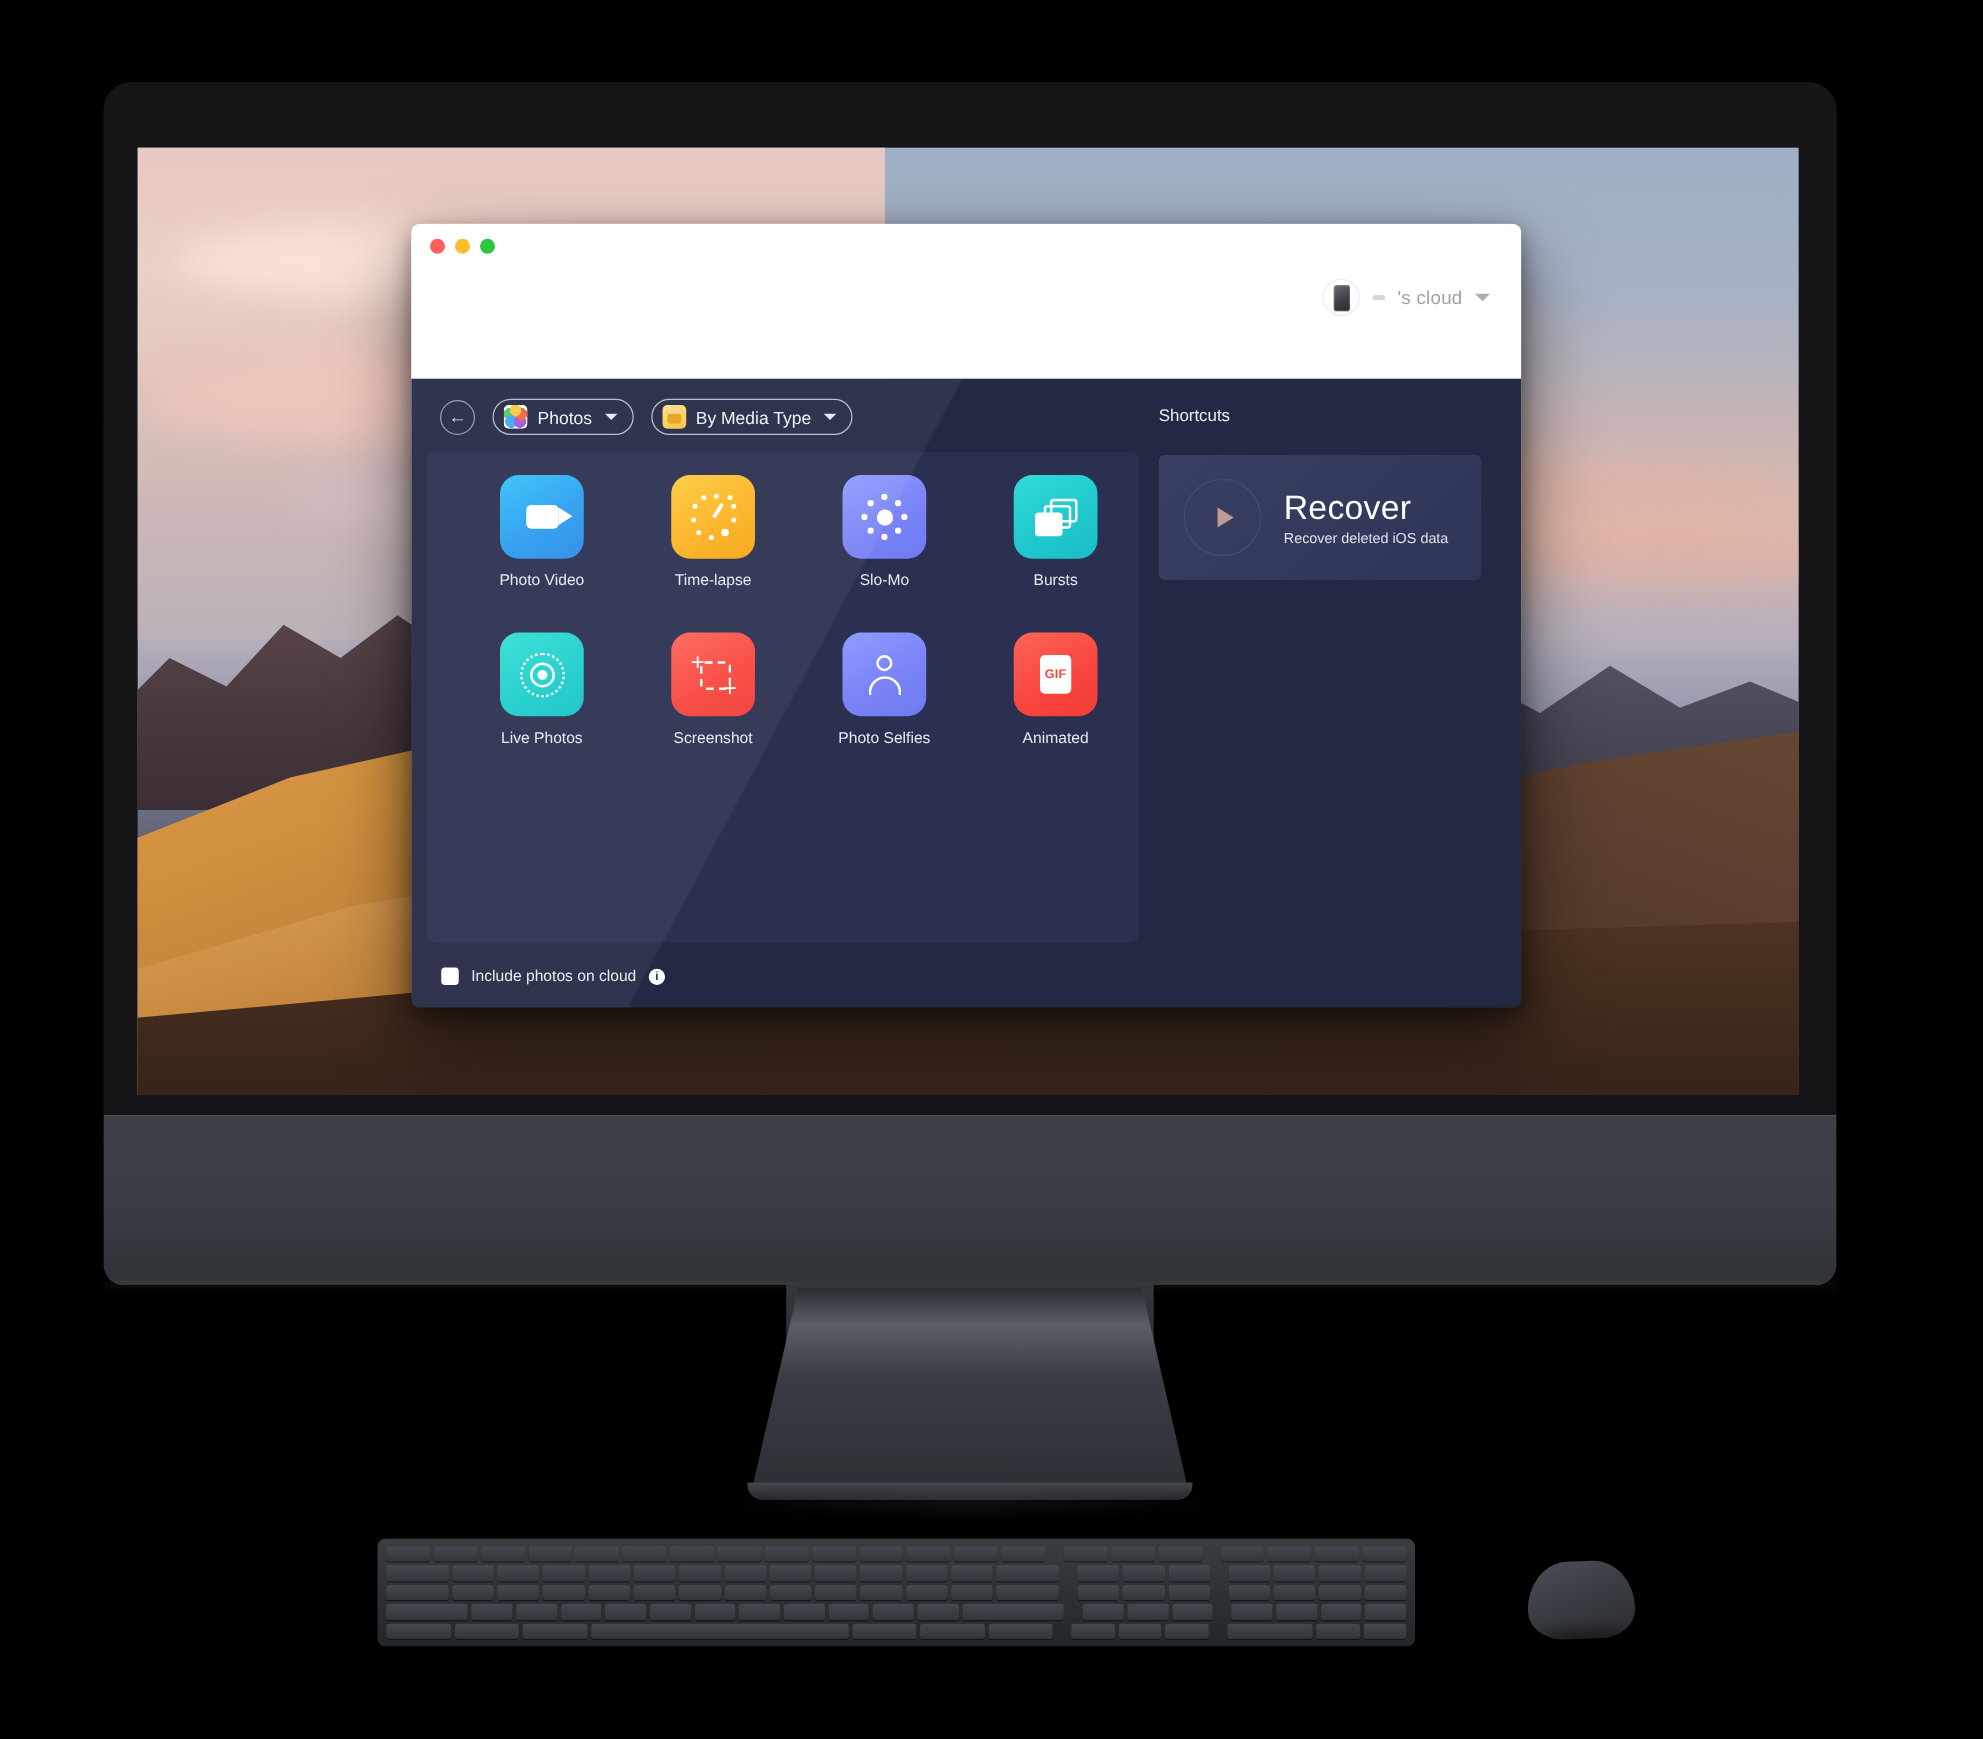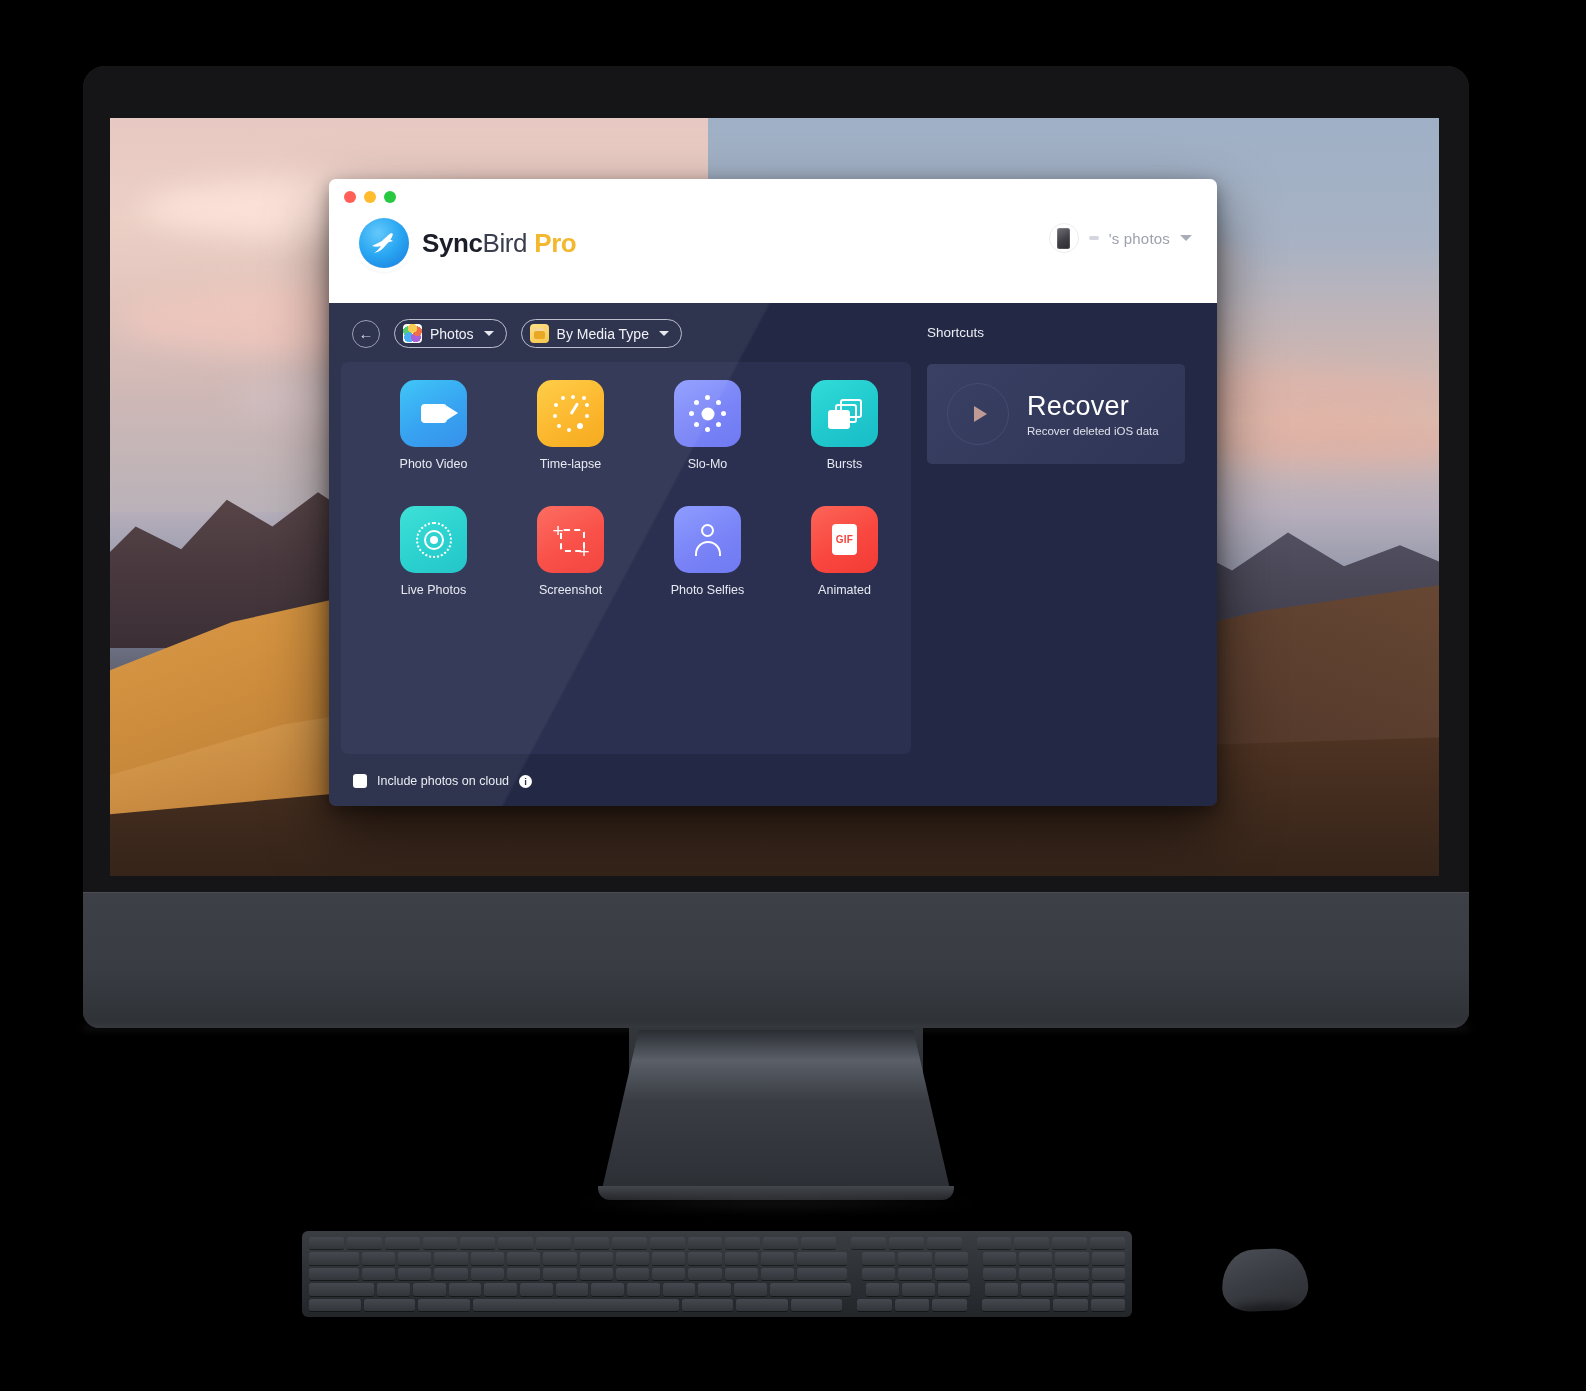--- a/index.html
+++ b/index.html
@@ -380,38 +380,27 @@
 
     <div class="app">
 
       <div class="app-titlebar">
         <div class="traffic">
           <span class="dot d-red"></span>
           <span class="dot d-yellow"></span>
           <span class="dot d-green"></span>
         </div>
 
-        <div class="brand">
-          <span class="brand-logo">
-            <svg width="30" height="26" viewBox="0 0 30 26" aria-hidden="true">
-              <path d="M22 3 C19 5 16 8 13 11 C10 13 6 14 3 16 C6 17 9 17 12 16 C10 19 8 21 5 23 C10 22 14 19 17 15 C20 12 23 8 24 4 Z" fill="#ffffff"></path>
-              <path d="M14 10 C17 9 21 9 24 11 C21 12 17 13 14 12 Z" fill="#ffffff"></path>
-            </svg>
-          </span>
-          <span class="brand-text">
-            <span class="brand-sync">Sync</span><span class="brand-bird">Bird</span><span class="brand-pro">Pro</span>
-          </span>
-        </div>
 
         <div class="device">
           <span class="device-thumb">
             <span class="phone-shape"></span>
           </span>
           <span class="device-blur"></span>
-          <span class="device-name">'s photos</span>
+          <span class="device-name">'s cloud</span>
           <span class="device-caret"></span>
         </div>
       </div>
 
       <div class="app-body">
 
         <div class="toolbar">
           <div class="back-btn">←</div>
 
           <div class="pill">

